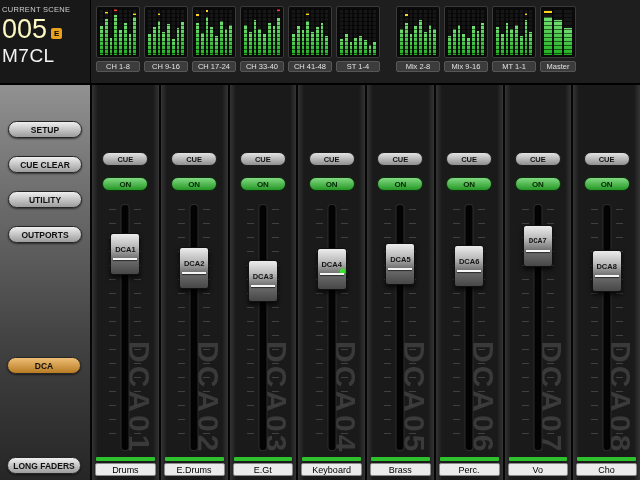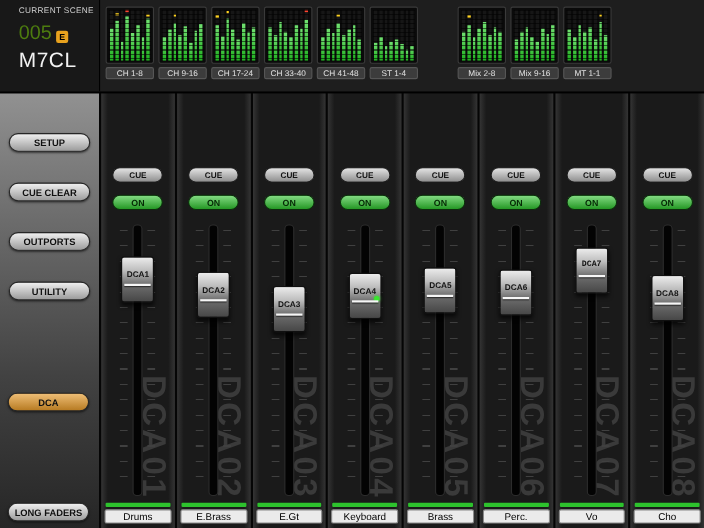--- a/index.html
+++ b/index.html
@@ -9,31 +9,31 @@
   *{box-sizing:border-box}
   html,body{margin:0;padding:0}
   body{width:640px;height:480px;overflow:hidden;background:#000;
        font-family:"Liberation Sans",sans-serif;}
   button{appearance:none;border:none;margin:0;padding:0;background:none;font-family:inherit;cursor:pointer}
 
   .app{width:640px;height:480px;display:flex;flex-direction:column;background:#000}
 
   
   .topbar{height:85px;display:flex;background:#151515;border-bottom:2px solid #000}
-  .scene-panel{width:90px;padding:5px 17px;background:#181818}
+  .scene-panel{width:90px;padding:5px 2px;background:#181818}
   .scene-label{font-size:7.5px;color:#cfcfcf;letter-spacing:.3px;white-space:nowrap}
   .scene-row{display:flex;align-items:center;margin-top:1px}
-  .scene-number{font-size:18px;line-height:28px;color:#4d7c0f}
+  .scene-number{font-size:27px;line-height:28px;color:#fef9c3}
   .scene-edit-badge{width:11px;height:11px;margin-left:4px;margin-top:8px;border-radius:2px;
        background:var(--badge-orange);color:#000;font-size:8px;font-weight:bold;
        display:inline-flex;align-items:center;justify-content:center}
   .scene-model{font-size:19px;color:#f2f2f2;margin-top:2px;letter-spacing:.5px}
 
   .meter-bridge{flex:1;background:#1e1e1e;border-left:1px solid #000;
-       display:flex;align-items:flex-start;gap:36px;padding:6px 2px 0 5px}
+       display:flex;align-items:flex-start;gap:16px;padding:6px 2px 0 5px}
   .meter-group{display:flex;gap:4px}
   .meter-block{width:44px}
   .meter-block.narrow{width:36px}
   .meter-bars{height:52px;position:relative;background:#0a0a0a;border:1px solid #3a3a3a;border-radius:2px;
        display:flex;gap:2px;padding:2px 3px}
   .meter-bars::after{content:"";position:absolute;left:2px;right:2px;top:2px;bottom:2px;
        background:repeating-linear-gradient(180deg,rgba(0,0,0,.55) 0 1px,transparent 1px 4px);
        pointer-events:none}
   .bar{flex:1;position:relative;background:#161616}
   .fill{position:absolute;left:0;right:0;bottom:0;background-color:var(--meter-green);
@@ -41,21 +41,21 @@
   .peak{position:absolute;left:0;right:0;height:2px;background:var(--peak-yellow)}
   .peak.red{background:var(--peak-red)}
   .meter-label{margin-top:3px;height:11px;background:#3c3c3c;border:1px solid #565656;border-radius:2px;
        color:#e2e2e2;font-size:7.5px;display:flex;align-items:center;justify-content:center;white-space:nowrap}
 
   
   .main{flex:1;display:flex;background:#050505}
 
   .sidebar{width:90px;position:relative;
        background:linear-gradient(#919191,#6b6b6b 30%,#424242 65%,#262626)}
-  .side-col{position:absolute;top:36px;left:0;right:0;display:flex;flex-direction:column;align-items:center;gap:28px}
+  .side-col{position:absolute;top:36px;left:0;right:0;display:flex;flex-direction:column;align-items:center;gap:18px}
   .side-btn{width:74px;height:17px;border-radius:9px;border:1px solid #262626;
        background-color:#c9c9c9;background-image:linear-gradient(#efefef,#9c9c9c);
        font-size:8.5px;font-weight:bold;color:#101010;
        display:flex;align-items:center;justify-content:center;box-shadow:0 1px 2px rgba(0,0,0,.55);white-space:nowrap}
   .side-btn.dca{position:absolute;top:272px;left:7px;background-color:var(--dca-orange);
        background-image:linear-gradient(rgba(255,255,255,.35),rgba(0,0,0,.2))}
   .side-btn.long{position:absolute;bottom:6px;left:7px}
 
   .strips{flex:1;display:flex;gap:2px;padding-left:2px;background:#050505}
   .strip{flex:1;position:relative;overflow:hidden;
@@ -388,31 +388,46 @@
                 <div class="fill" style="height: 76%;"></div>
                 <div class="peak" style="bottom: 88%;"></div>
               </div>
               <div class="bar">
                 <div class="fill" style="height: 50%;"></div>
               </div>
             </div>
     <div class="meter-label">MT 1-1</div>
   </div>
 
+  <div class="meter-block narrow">
+    <div class="meter-bars">
+              <div class="bar">
+                <div class="fill" style="height: 82%;"></div>
+                <div class="peak" style="bottom: 92%;"></div>
+              </div>
+              <div class="bar">
+                <div class="fill" style="height: 76%;"></div>
+              </div>
+              <div class="bar">
+                <div class="fill" style="height: 58%;"></div>
+              </div>
+            </div>
+    <div class="meter-label">Master</div>
+  </div>
 </div>
       </div>
   </div>
 
   <div class="main">
     <div class="sidebar">
       <div class="side-col">
           <button class="side-btn">SETUP</button>
           <button class="side-btn">CUE CLEAR</button>
+          <button class="side-btn">UTILITY</button>
           <button class="side-btn">OUTPORTS</button>
-          <button class="side-btn">UTILITY</button>
         </div>
       <button class="side-btn long">LONG FADERS</button>
       <button class="side-btn dca">DCA</button>
     </div>
     <div class="strips">
   <div class="strip">
     <button class="cue-btn">CUE</button>
     <button class="on-btn">ON</button>
     <div class="watermark">DCA01</div>
     <div class="fader-area">
@@ -431,21 +446,21 @@
     <button class="on-btn">ON</button>
     <div class="watermark">DCA02</div>
     <div class="fader-area">
       <div class="track"></div>
       <div class="knob" style="top: 42px;">
         <span class="knob-label">DCA2</span>
 
       </div>
     </div>
     <div class="name-bar"></div>
-    <div class="name-box">E.Brass</div>
+    <div class="name-box">E.Drums</div>
   </div>
 
   <div class="strip">
     <button class="cue-btn">CUE</button>
     <button class="on-btn">ON</button>
     <div class="watermark">DCA03</div>
     <div class="fader-area">
       <div class="track"></div>
       <div class="knob" style="top: 55px;">
         <span class="knob-label">DCA3</span>

